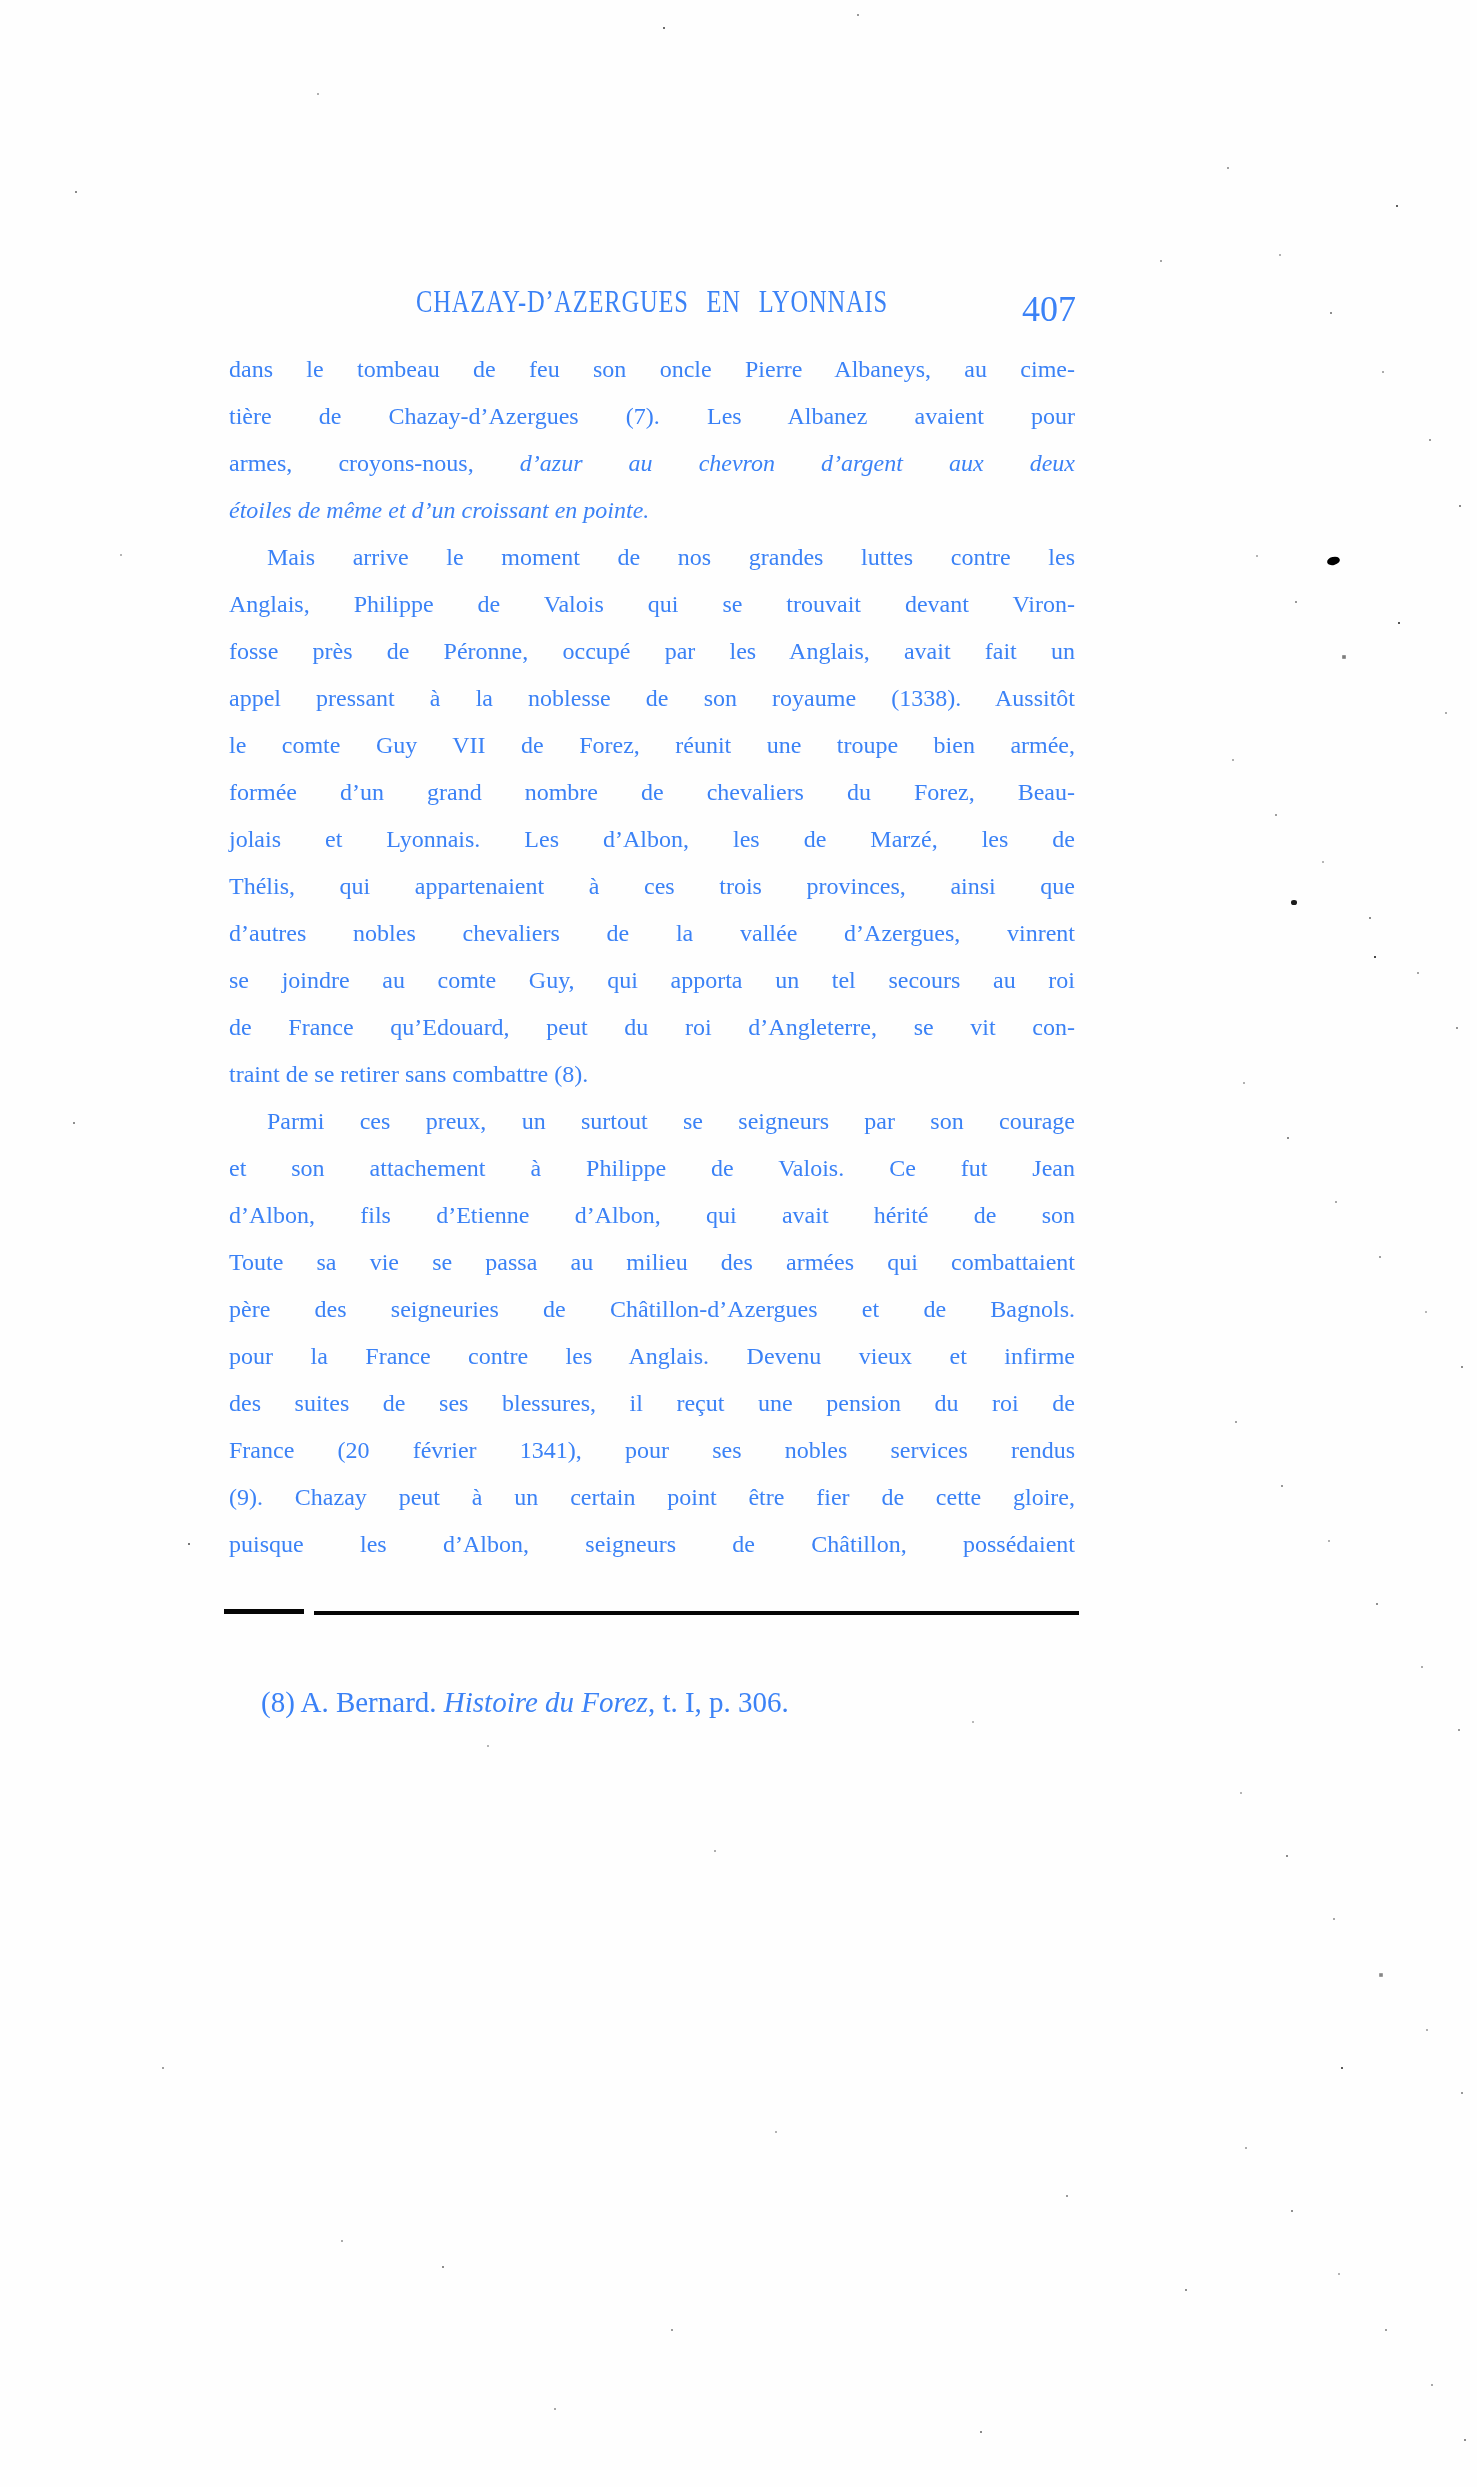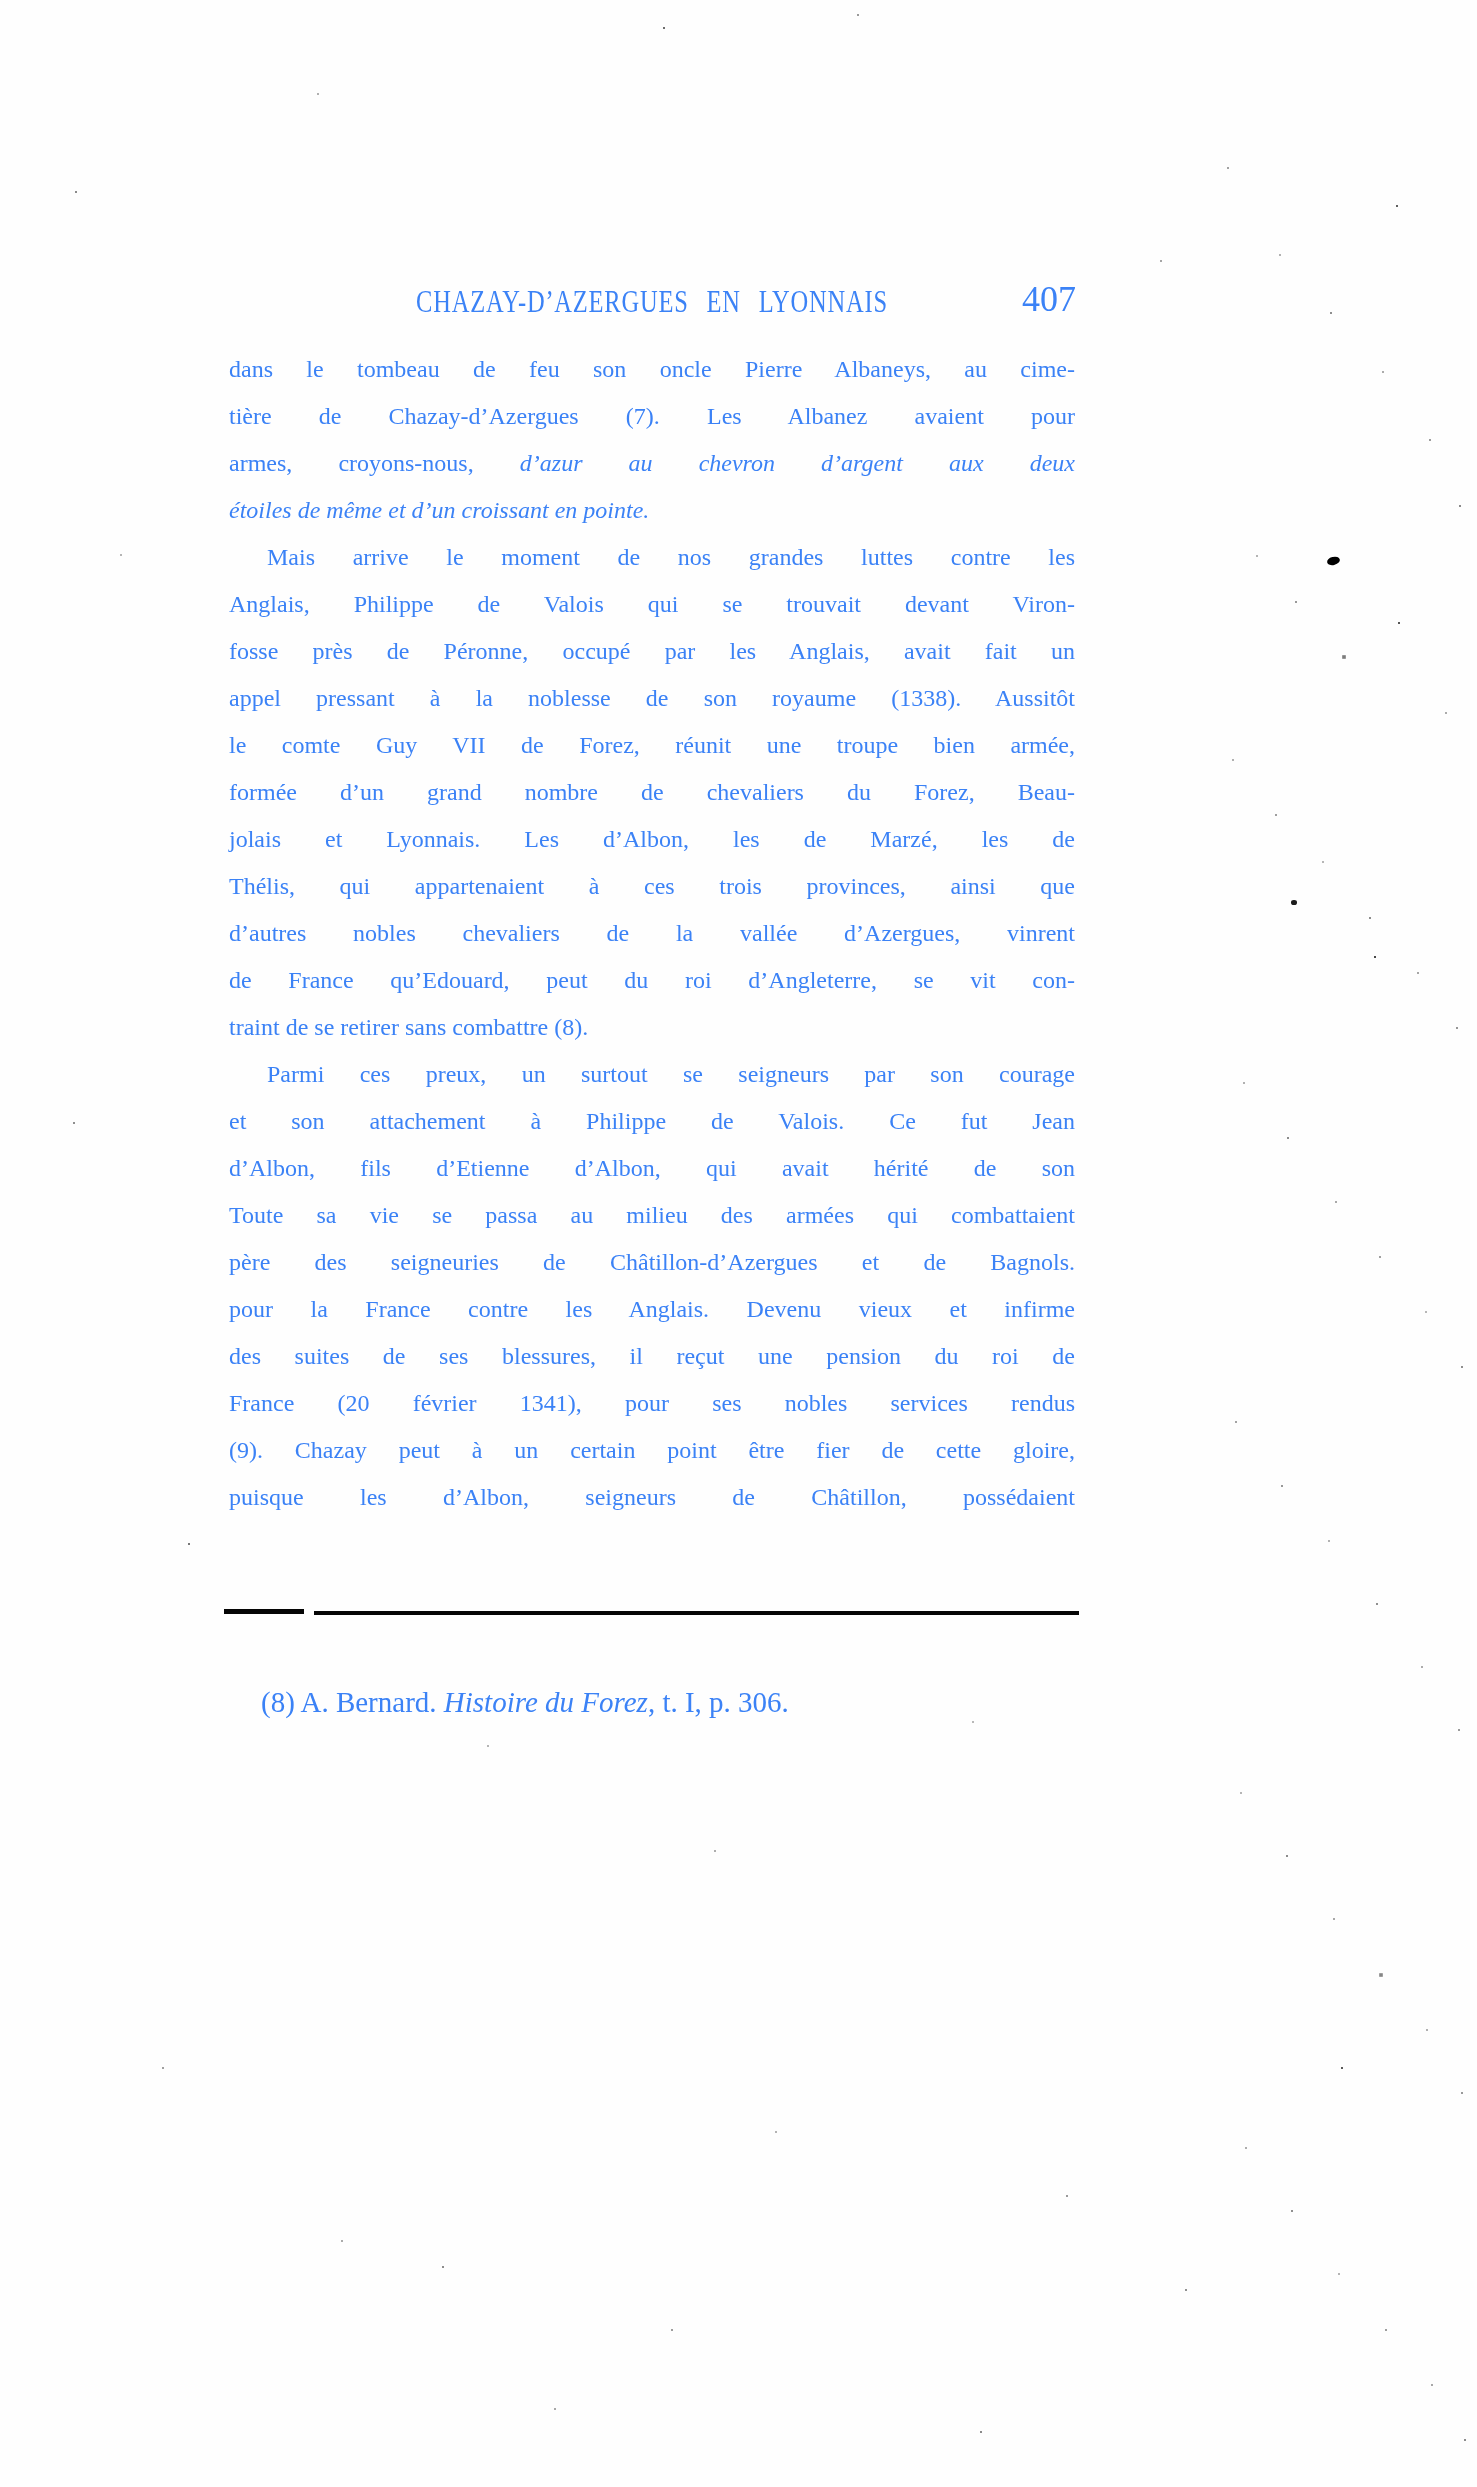--- a/index.html
+++ b/index.html
@@ -14,21 +14,21 @@
   }
   
   .running-head{
     position:absolute;top:284px;left:229px;width:846px;
     text-align:center;
     font-size:24.5px;letter-spacing:0.8px;word-spacing:11px;
     transform:scaleY(1.28);transform-origin:top center;
     white-space:nowrap;
   }
   .page-number{
-    position:absolute;top:281px;left:1022px;
+    position:absolute;top:291px;left:1022px;
     font-size:36px;line-height:1;
   }
   
   .body-text{
     position:absolute;top:346px;left:229px;width:846px;
     font-size:24px;line-height:47px;
   }
   .body-text .line{
     text-align:justify;
     text-align-last:justify;
@@ -98,20 +98,21 @@
       <div class="line flush"><em>étoiles de même et d’un croissant en pointe.</em></div>
       <div class="line indent"><span>Mais arrive le moment de nos grandes luttes contre les</span></div>
       <div class="line"><span>Anglais, Philippe de Valois qui se trouvait devant Viron-</span></div>
       <div class="line"><span>fosse près de Péronne, occupé par les Anglais, avait fait un</span></div>
       <div class="line"><span>appel pressant à la noblesse de son royaume (1338). Aussitôt</span></div>
       <div class="line"><span>le comte Guy VII de Forez, réunit une troupe bien armée,</span></div>
       <div class="line"><span>formée d’un grand nombre de chevaliers du Forez, Beau-</span></div>
       <div class="line"><span>jolais et Lyonnais. Les d’Albon, les de Marzé, les de</span></div>
       <div class="line"><span>Thélis, qui appartenaient à ces trois provinces, ainsi que</span></div>
       <div class="line"><span>d’autres nobles chevaliers de la vallée d’Azergues, vinrent</span></div>
+      <div class="line"><span>se joindre au comte Guy, qui apporta un tel secours au roi</span></div>
       <div class="line"><span>de France qu’Edouard, peut du roi d’Angleterre, se vit con-</span></div>
       <div class="line flush"><span>traint de se retirer sans combattre (8).</span></div>
       <div class="line indent"><span>Parmi ces preux, un surtout se seigneurs par son courage</span></div>
       <div class="line"><span>et son attachement à Philippe de Valois. Ce fut Jean</span></div>
       <div class="line"><span>d’Albon, fils d’Etienne d’Albon, qui avait hérité de son</span></div>
       <div class="line"><span>Toute sa vie se passa au milieu des armées qui combattaient</span></div>
       <div class="line"><span>père des seigneuries de Châtillon-d’Azergues et de Bagnols.</span></div>
       <div class="line"><span>pour la France contre les Anglais. Devenu vieux et infirme</span></div>
       <div class="line"><span>des suites de ses blessures, il reçut une pension du roi de</span></div>
       <div class="line"><span>France (20 février 1341), pour ses nobles services rendus</span></div>

